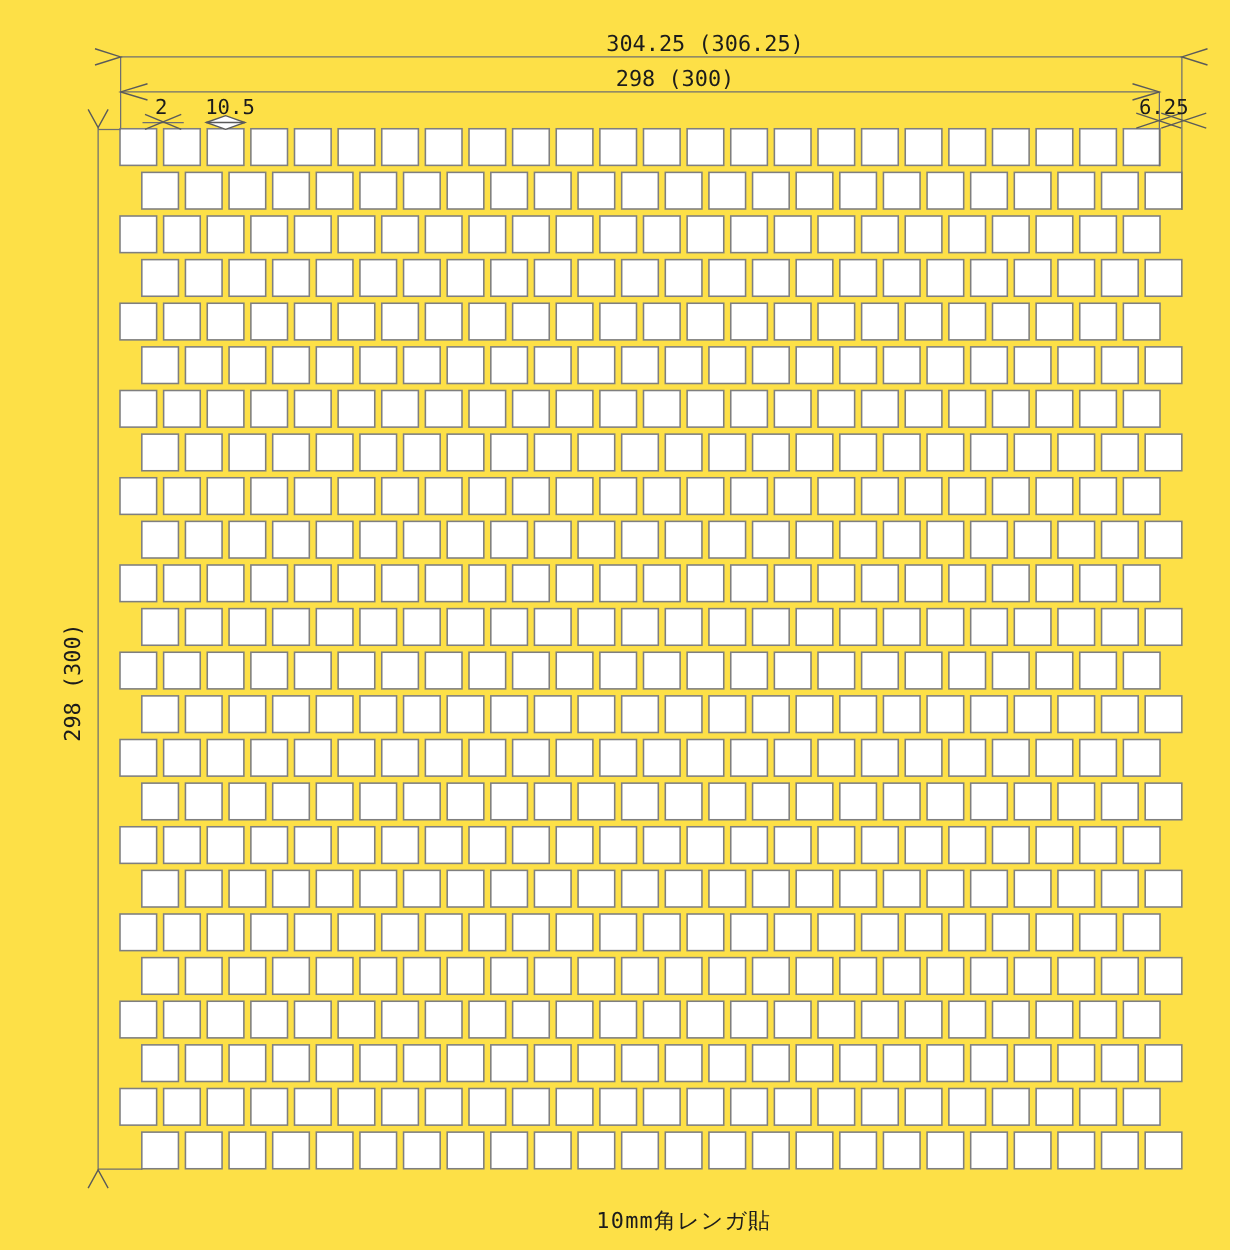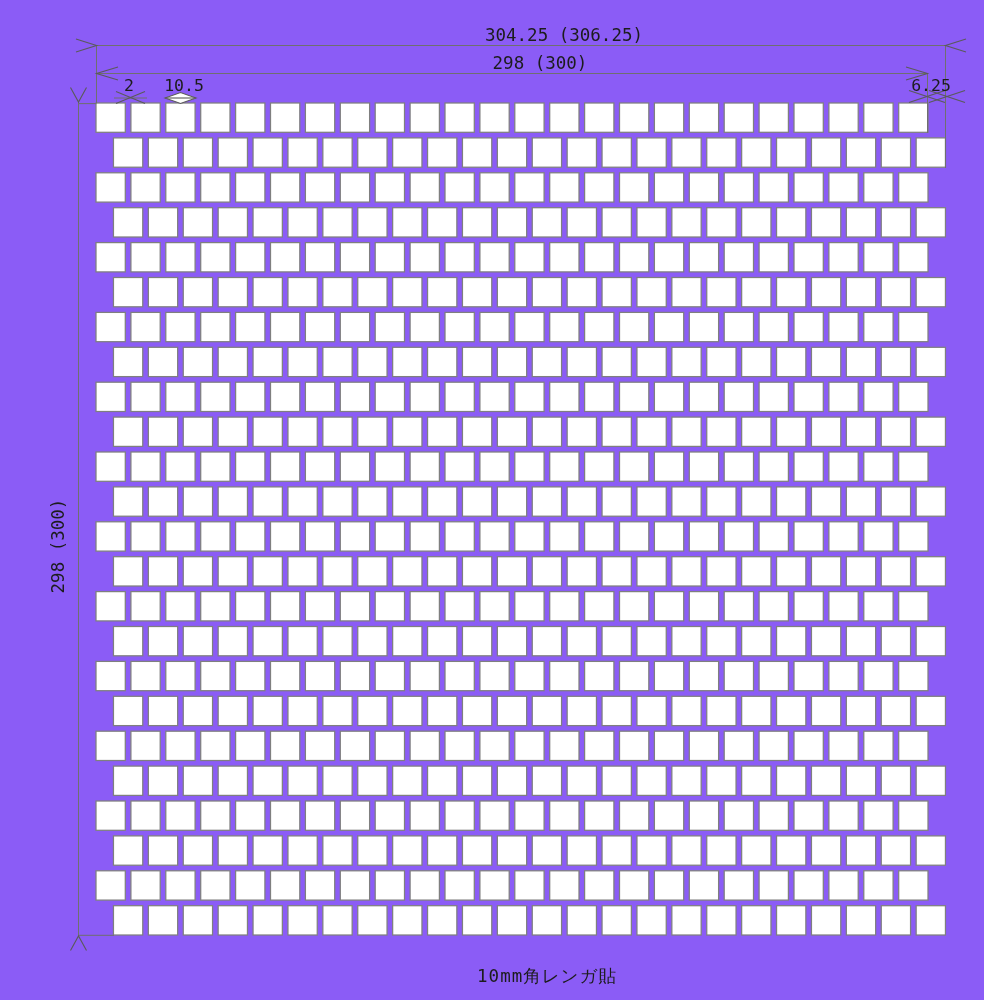--- a/index.html
+++ b/index.html
@@ -1,20 +1,20 @@
 <!DOCTYPE html>
 <html><head>
 <meta charset="utf-8">
 <style>
   html, body { margin: 0; padding: 0; background: #ffffff; }
   .canvas {
     position: relative;
     width: 984px;
     height: 1000px;
-    background: #8b5cf6;
+    background: #fde047;
     overflow: hidden;
   }
   svg { display: block; }
   .dimtext {
     font-family: "DejaVu Sans Mono", "Liberation Mono", monospace;
   }
   .caption {
     font-family: "DejaVu Sans Mono", "DejaVu Sans", "Liberation Sans", monospace, sans-serif;
     letter-spacing: 1px;
   }

